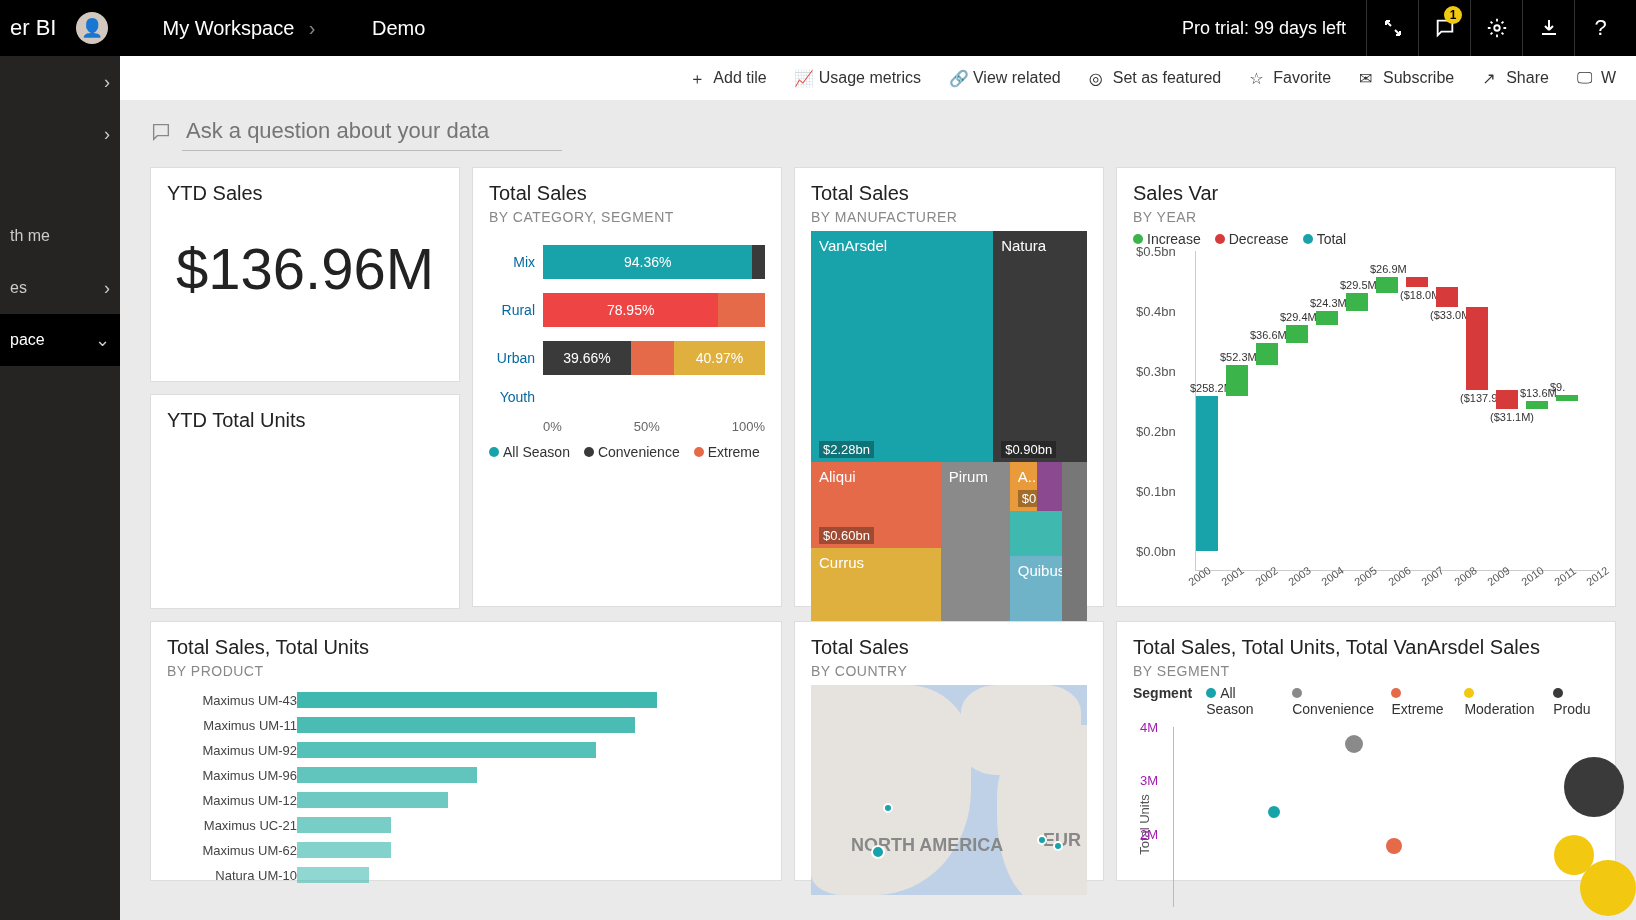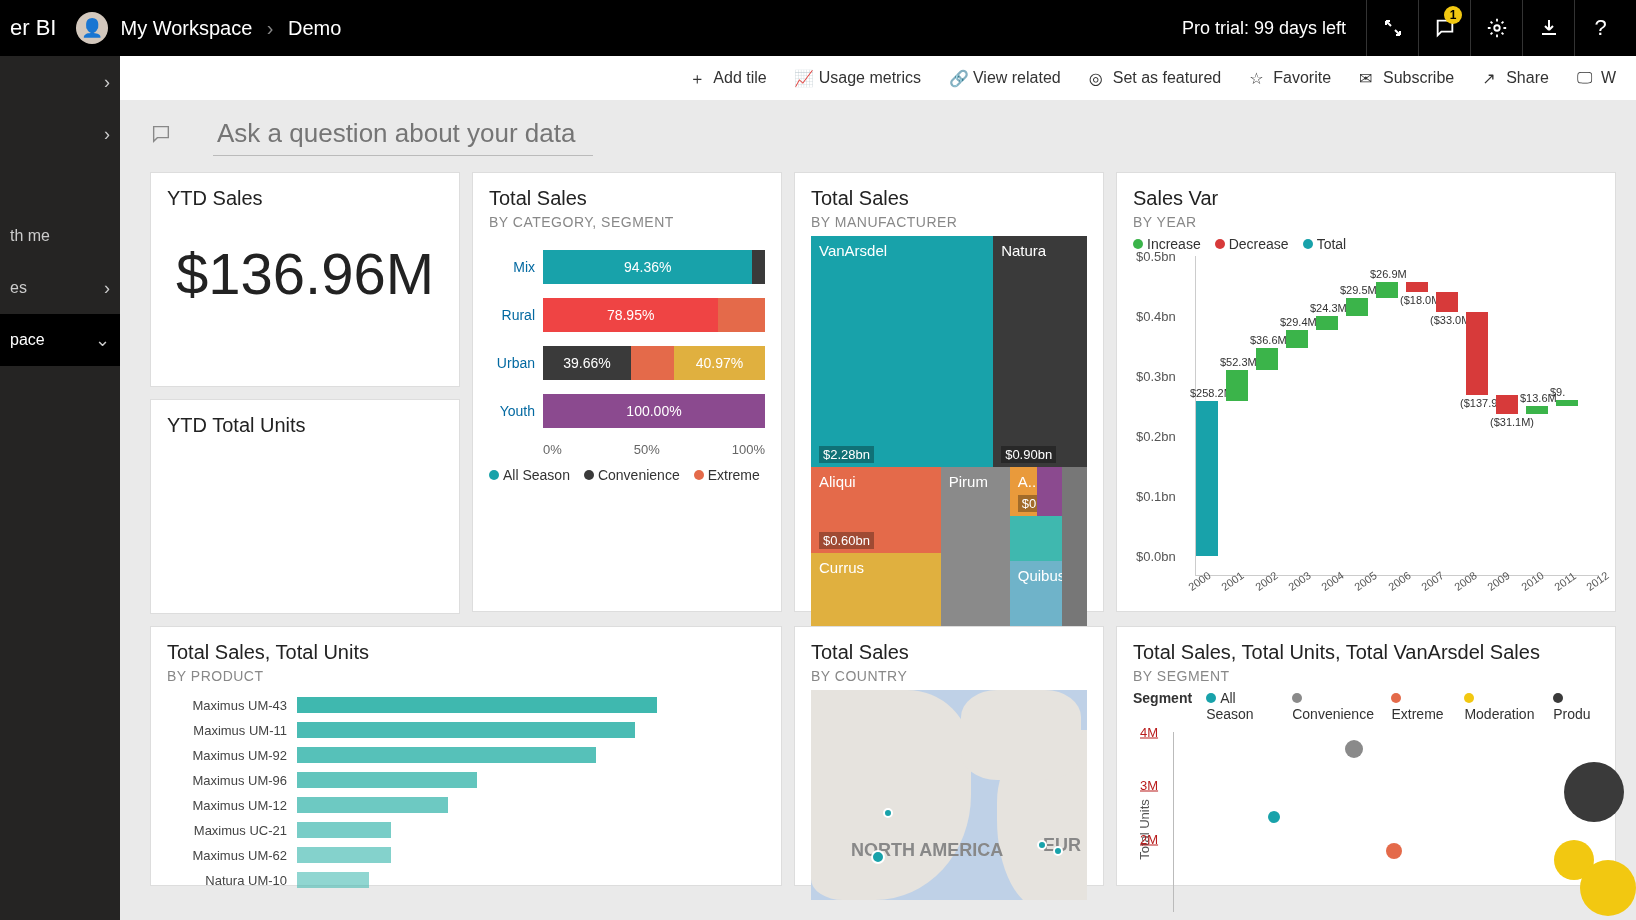--- a/index.html
+++ b/index.html
@@ -2,42 +2,42 @@
 <html><head>
 <meta charset="utf-8">
 <style>
 * { box-sizing: border-box; margin: 0; padding: 0; }
 body { font-family: "Segoe UI", Arial, sans-serif; width: 1636px; height: 920px; background: #eaeaea; overflow: hidden; }
 
 
 .header { height: 56px; background: #000; color: #fff; display: flex; align-items: center; padding: 0 10px; }
 .header .brand { font-size: 22px; margin-right: 20px; }
 .header .avatar { width: 32px; height: 32px; border-radius: 50%; background: #d3c8bd; margin-right: 12px; display:flex;align-items:center;justify-content:center;font-size:18px;color:#444;}
-.header .breadcrumb span { font-size: 20px; }
+.header .breadcrumb span { font-size: 20px; margin-left: 42px; }
 .header .breadcrumb .sep { color: #888; margin: 0 10px; }
 .header .spacer { flex: 1; }
 .header .trial { font-size: 18px; margin-right: 20px; }
 .header .iconbtn { width: 52px; height: 56px; display:flex; align-items:center; justify-content:center; border-left:1px solid #333; cursor:pointer; position:relative;}
 .header .iconbtn svg { fill:#fff; }
 .header .badge { position:absolute; top:6px; right:8px; background:#f2c811; color:#000; border-radius:50%; width:18px; height:18px; font-size:12px; display:flex;align-items:center;justify-content:center;font-weight:bold;}
 
 
 .sidebar { position:absolute; top:56px; left:0; width:120px; height:calc(100% - 56px); background:#252423; color:#ccc; overflow:hidden;}
 .sidebar .navitem { height:52px; display:flex; align-items:center; padding:0 10px; font-size:16px; justify-content:space-between; cursor:pointer;}
 .sidebar .navitem.selected { background:#000; color:#fff;}
 .sidebar .chev { font-size:18px; color:#ccc;}
 
 
 .main { position:absolute; left:120px; top:56px; right:0; bottom:0; background:#fff; display:flex; flex-direction:column;}
 .toolbar { height:44px; display:flex; align-items:center; justify-content:flex-end; padding:0 20px; gap:28px; font-size:16px; color:#333;}
 .toolbar .tbtn { display:flex; align-items:center; gap:6px; cursor:pointer;}
 .toolbar .tbtn svg, .toolbar .tbtn .ico { width:18px; height:18px; }
 .canvas { flex:1; background:#eaeaea; padding:12px 20px 0 30px; overflow:hidden;}
 .qna { display:flex; align-items:center; gap:10px; margin-bottom:16px;}
-.qna input { border:0; border-bottom:1px solid #bbb; background:transparent; font-size:26px; color:#0f172a; padding:6px 4px; width:380px; outline:none;margin-left:31px;}
+.qna input { border:0; border-bottom:1px solid #bbb; background:transparent; font-size:22px; color:#0f172a; padding:6px 4px; width:380px; outline:none;}
 
 .grid { display:grid; grid-template-columns: 310px 310px 310px 500px; gap:12px 12px; }
 .tile { background:#fff; border:1px solid #ddd; padding:14px 16px; position:relative;}
 .tile .title { font-size:20px; font-weight:400; color:#222;}
 .tile .subtitle { font-size:14px; color:#888; letter-spacing:0.5px; margin-top:4px;}
 .bignum { font-size:58px; font-weight:400; color:#222; text-align:center; margin-top:30px;}
 
 
 .row1a { height:215px;}
 .row1b { height:440px;}
@@ -65,33 +65,33 @@
 .wf-chart { position:relative; height:320px; border-left:1px solid #ccc; border-bottom:1px solid #ccc; }
 .wf-ylabel { position:absolute; left:-60px; font-size:13px; color:#555; transform:translateY(-50%);}
 .wf-bar { position:absolute; width:22px;}
 .wf-barcap { position:absolute; font-size:11px; color:#333; white-space:nowrap;}
 .wf-xaxis { position:absolute; bottom:-20px; left:-10px; right:-10px; display:flex; justify-content:space-between; font-size:11px; color:#555;}
 .wf-xaxis span { transform:rotate(-35deg); transform-origin:top left;}
 
 
 .hbars { margin-top:10px;}
 .hbar-row { display:flex; align-items:center; height:22px; margin-bottom:3px;}
-.hbar-label { width:130px; text-align:right; padding-right:10px; font-size:13px; color:#444;}
+.hbar-label { width:130px; text-align:right; padding-right:0; font-size:13px; color:#444;}
 .hbar-bar { height:16px; background:#3fb8af;}
 
 
 .maptile .worldmap { width:100%; height:210px; background:#bfd1e7; position:relative; margin-top:6px; overflow:hidden;}
 .land { position:absolute; background:#e6e3de;}
 .maplabel { position:absolute; font-size:18px; font-weight:600; color:#888;}
 .mapdot { position:absolute; width:14px;height:14px;border-radius:50%; background:#18a2aa; border:2px solid #fff;}
 
 
 .scatter-legend { display:flex; gap:14px; font-size:14px; color:#333; margin-top:6px;}
 .scatter-chart { position:relative; height:180px; margin-top:10px; border-left:1px solid #bbb;}
-.scatter-ylab { position:absolute; left:-34px; font-size:13px; color:#b91c1c; transform:translateY(-50%);text-decoration:underline;}
+.scatter-ylab { position:absolute; left:-34px; font-size:13px; color:#a21caf; transform:translateY(-50%);}
 .sdot { position:absolute; border-radius:50%;}
 .scatter-axislabel { position:absolute; left:-30px; top:50%; transform:rotate(-90deg) translateX(-50%); transform-origin:left; font-size:13px; color:#555;}
 
 
 .helpfab { position:fixed; right:0; bottom:4px; width:56px; height:56px; border-radius:50%; background:#f2c811;}
 </style>
 </head>
 <body>
 
 <div class="header">
@@ -231,23 +231,20 @@
             <div class="sbar-row">
               <div class="sbar-label">Urban</div>
               <div class="sbar-track">
                 <div class="sbar-seg" style="width: 39.66%; background: rgb(58, 58, 58);">39.66%</div>
                 <div class="sbar-seg" style="width: 19.37%; background: rgb(228, 106, 74);"></div>
                 <div class="sbar-seg" style="width: 40.97%; background: rgb(224, 176, 63);">40.97%</div>
               </div>
             </div>
             <div class="sbar-row">
               <div class="sbar-label">Youth</div>
-              <div class="sbar-track">
-                <div class="sbar-seg" style="width: 100%; background: rgb(139, 74, 143);">100.00%</div>
-              </div>
             </div>
           </div>
         <div class="sbar-axis">
           <span>0%</span>
             <span>50%</span>
             <span>100%</span>
         </div>
         <div class="legtiny">
           <span><span class="legdot" style="background:#18a2aa"></span><span>All Season</span></span>
           <span><span class="legdot" style="background:#3a3a3a"></span><span>Convenience</span></span>

